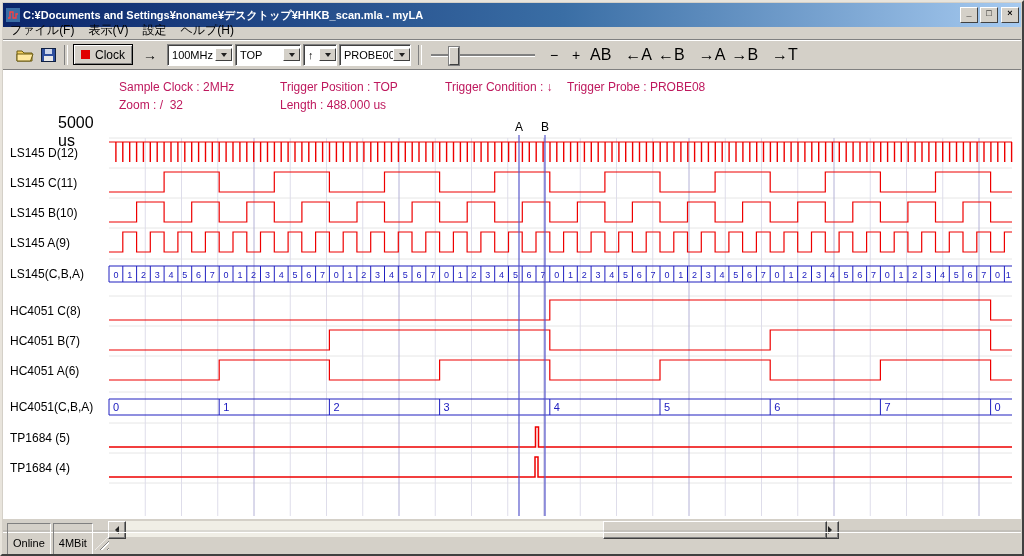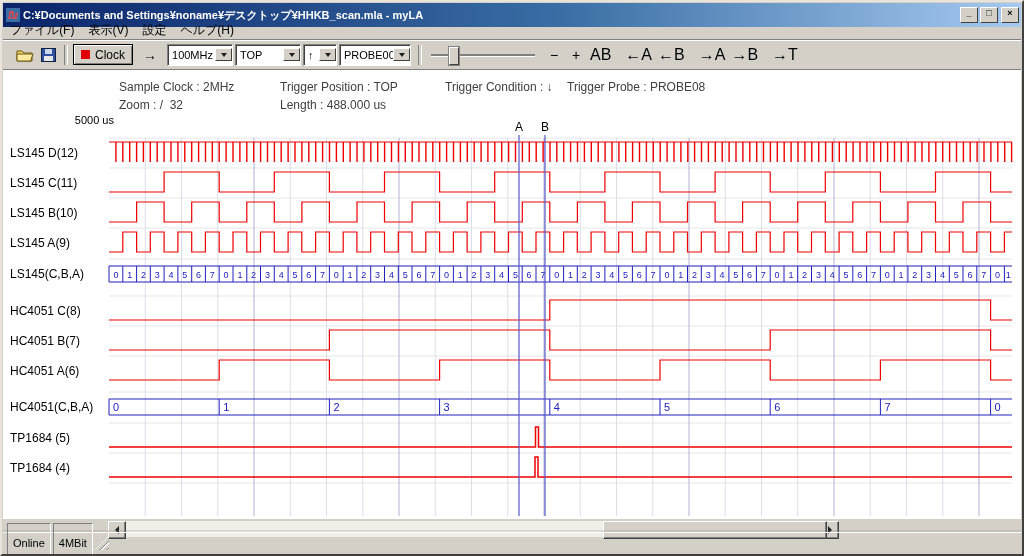--- a/index.html
+++ b/index.html
@@ -37,22 +37,22 @@
     display:flex;align-items:center;justify-content:center;}
   .tri-down{width:0;height:0;border:3px solid transparent;border-top:4px solid #202020;margin-top:4px;}
   .slider{position:relative;width:104px;height:20px;margin:0 8px 0 4px;}
   .slider-track{position:absolute;left:0;right:0;top:9px;height:2px;background:#808080;
     border-bottom:1px solid #fff;}
   .slider-thumb{position:absolute;left:18px;top:2px;width:8px;height:16px;background:#d4d0c8;
     border:1px solid;border-color:#fff #404040 #404040 #fff;box-shadow:0 0 0 1px #808080;}
   .grp{margin-left:8px;}
   
   .client{position:absolute;left:1px;top:68px;right:1px;height:449px;background:#ffffff;}
-  .info-span{position:absolute;font-size:12px;color:#404040;white-space:pre;}
-  #timebase{position:absolute;left:56px;top:112px;width:56px;text-align:right;font-size:11px;}
+  .info-span{position:absolute;font-size:12px;color:#be185d;white-space:pre;}
+  #timebase{position:absolute;left:56px;top:112px;width:56px;text-align:left;font-size:16px;}
   #wave-svg{position:absolute;left:0;top:0;width:1024px;height:556px;pointer-events:none;}
   #wave-svg text{font-family:"Liberation Sans",sans-serif;}
   
   .hscroll{position:absolute;left:106px;top:519px;width:731px;height:16px;display:flex;background:#f0eee6;}
   .scroll-btn{width:16px;height:16px;background:#d4d0c8;border:1px solid;border-color:#fff #404040 #404040 #fff;
     box-shadow:inset -1px -1px 0 #808080;display:flex;align-items:center;justify-content:center;flex:none;}
   .tri-left{width:0;height:0;border:4px solid transparent;border-right:4px solid #202020;margin-left:-4px;}
   .tri-right{width:0;height:0;border:4px solid transparent;border-left:4px solid #202020;margin-right:-4px;}
   .scroll-track{position:relative;flex:1;}
   .scroll-thumb{position:absolute;left:477px;width:222px;top:0;height:16px;background:#d4d0c8;

